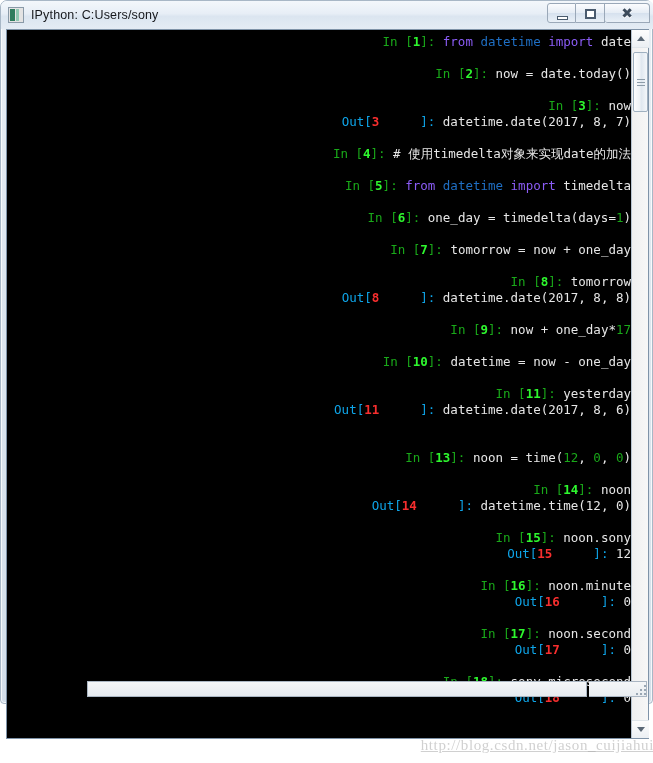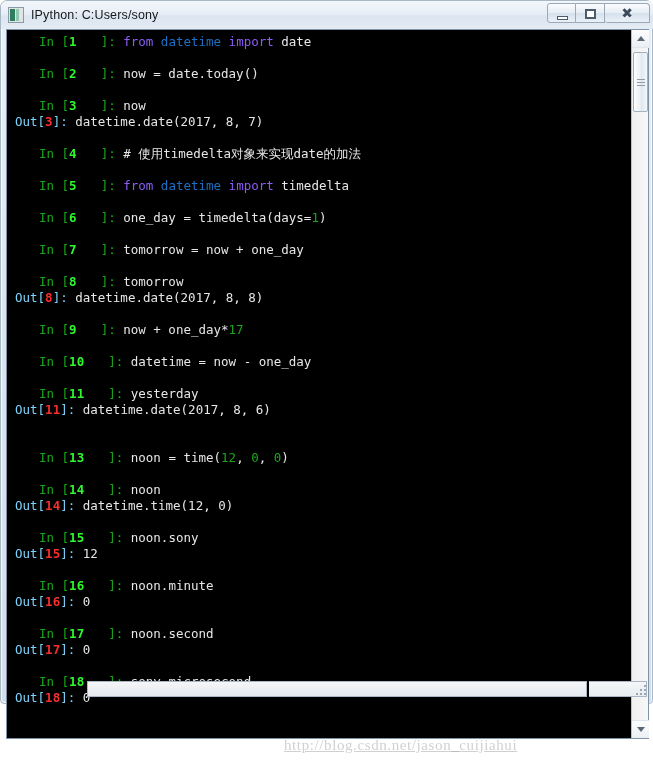--- a/index.html
+++ b/index.html
@@ -18,20 +18,21 @@
   .window {
     position: absolute;
     left: 0; top: 0;
     width: 653px;
     height: 704px;
     box-sizing: border-box;
     background: linear-gradient(to bottom, #e9eff5 0%, #dde6ef 40%, #d4dfea 100%);
     border: 1px solid #a8b7c6;
     border-radius: 7px 7px 4px 4px;
     box-shadow: inset 0 0 0 1px rgba(255,255,255,0.75);
+    text-align: right;
   }
 
   
   .titlebar {
     position: absolute;
     left: 0; top: 0;
     width: 653px;
     height: 28px;
     box-sizing: border-box;
     display: flex;
@@ -143,23 +144,23 @@
   .line {
     font-family: "DejaVu Sans Mono", monospace;
     font-size: 12.5px;
     line-height: 16px;
     height: 16px;
     white-space: pre;
     color: #d8d8d8;
   }
   .line.blank { color: transparent; }
 
-  .p-in      { color: #19a819; margin-left: 24px; }
+  .p-in      { color: #19a819; }
   .p-num-in  { color: #2ef72e; font-weight: bold; }
-  .p-out     { color: #7dd3fc; }
+  .p-out     { color: #0ea5e9; margin-left: 41px; }
   .p-num-out { color: #f72e2e; font-weight: bold; }
   .kw        { color: #8b5cf6; }
   .mod       { color: #1f6fc4; }
   .plain     { color: #e6e6e6; }
   .num       { color: #19a819; }
   .comment   { color: #e6e6e6; }
   .outval    { color: #e6e6e6; }
 
   
   .vscroll {

